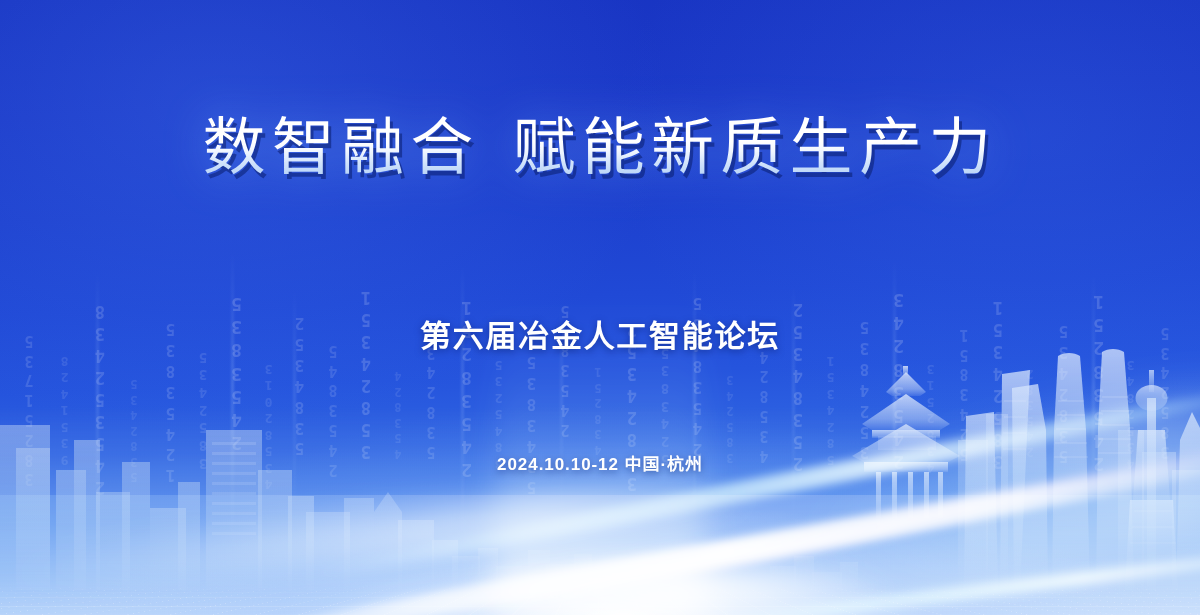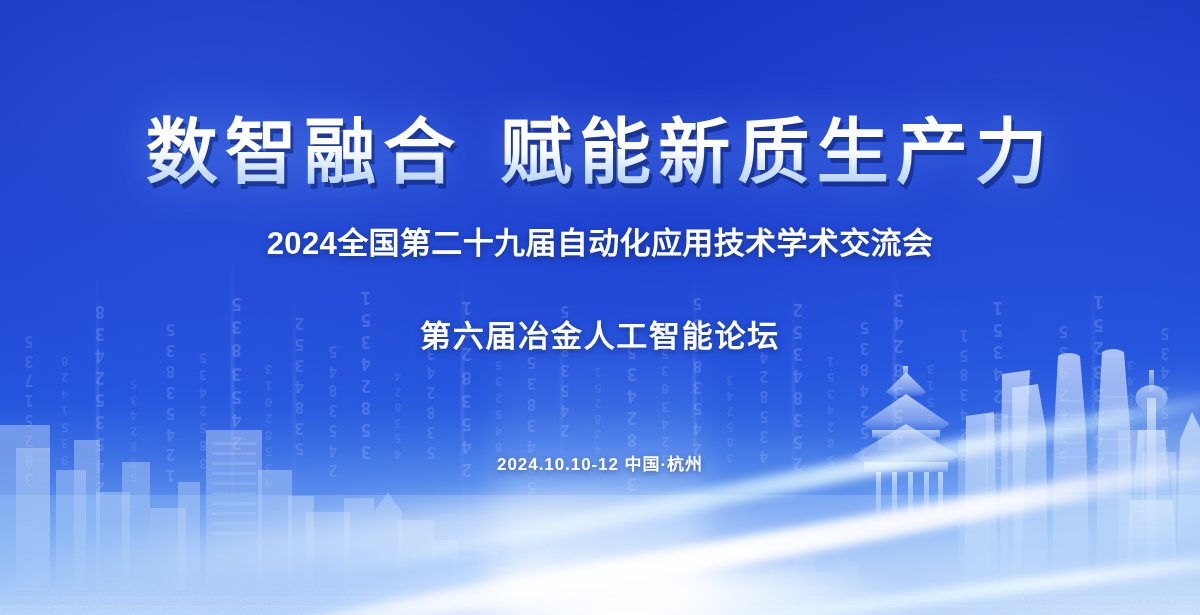--- a/index.html
+++ b/index.html
@@ -134,22 +134,22 @@
     position: absolute;
     inset: 0;
     text-align: center;
     z-index: 60;
   }
 
   .main-title {
     position: absolute;
     top: 115px;
     left: 0; right: 0;
-    font-size: 72px;
-    font-weight: 700;
+    font-size: 63px;
+    font-weight: 400;
     letter-spacing: 0.10em;
     line-height: 1.04;
     white-space: nowrap;
     background: linear-gradient(to bottom,
         #ffffff 0%,
         #ffffff 40%,
         #f2f7ff 54%,
         #cfe2fb 74%,
         #b7d3f7 92%,
         #aecdf6 100%);
@@ -436,19 +436,18 @@
                 background:radial-gradient(ellipse at 50% 50%, rgba(255,255,255,0.95) 0%, rgba(235,246,255,0.55) 34%, rgba(200,228,255,0) 72%);
                 filter:blur(10px);"></div>
   </div>
 
   <div class="content">
 
     <div class="main-title">
       <span>数智融合</span><span class="gap"></span><span>赋能新质生产力</span>
     </div>
 
-    <div class="sub sub-1">2024全国第二十九届自动化应用技术学术交流会</div>
     <div class="sub sub-3">第六届冶金人工智能论坛</div>
 
     <div class="datebar">2024.10.10-12 中国·杭州</div>
   </div>
 
 </div>
 
 </body></html>

